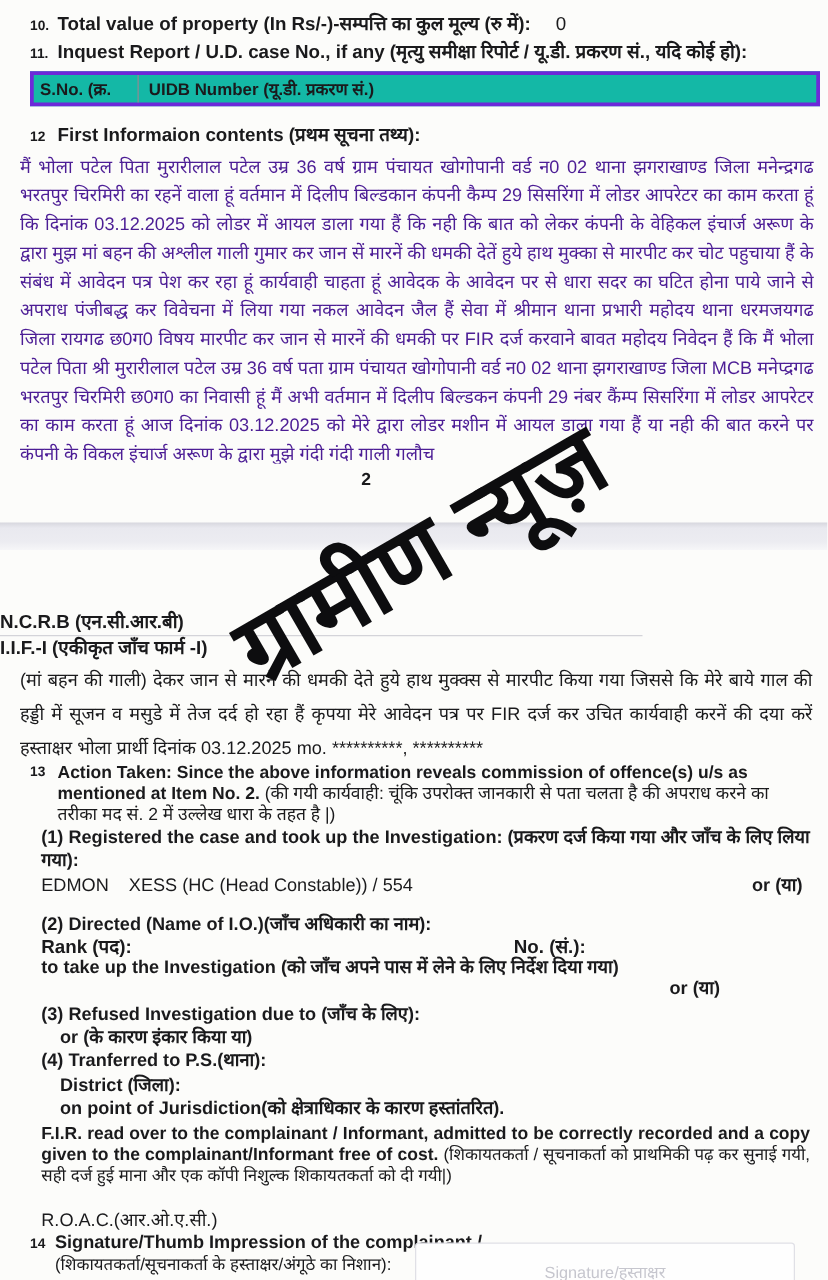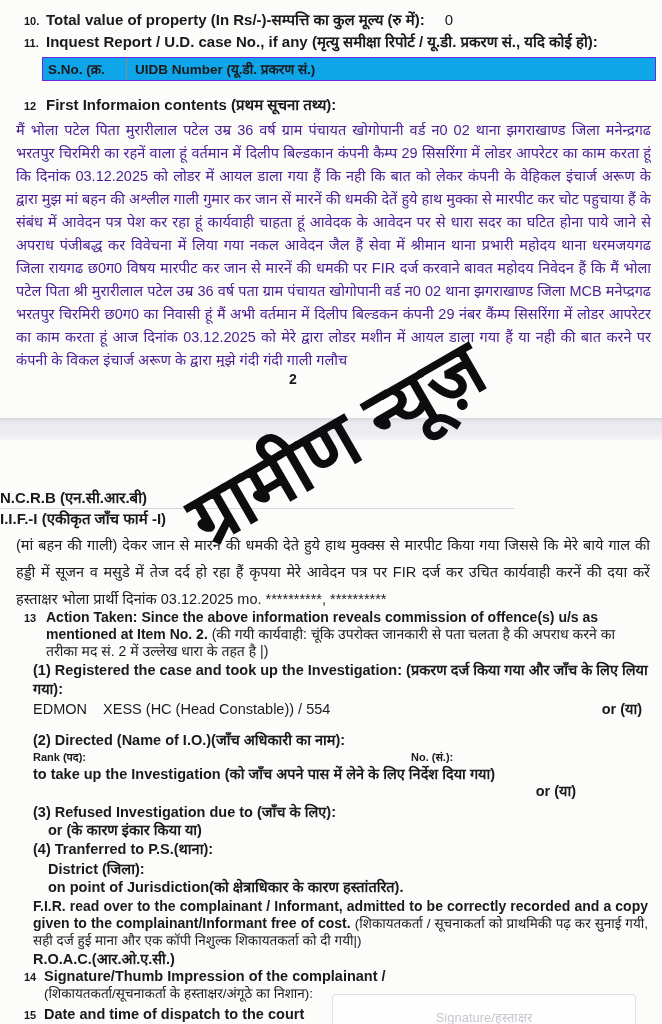--- a/index.html
+++ b/index.html
@@ -6,53 +6,53 @@
   .doc{
     position:relative;width:662px;height:1024px;overflow:hidden;
     background:#fcfcfa;color:#1a1a1c;
     font-family:"Liberation Sans","DejaVu Sans",sans-serif;
     -webkit-font-smoothing:antialiased;
   }
   .top{padding-top:9px;}
   .item{position:relative;padding-left:46px;padding-right:10px;font-size:15px;font-weight:700;line-height:22px;}
   .inum{position:absolute;left:24px;top:1px;font-size:11px;font-weight:700;}
   .val{font-weight:400;margin-left:20px;}
-  .ud-table{display:flex;margin:4px 6px 0 42px;border:1px solid #6d28d9;height:22px;background:#0ea5e9;}
+  .ud-table{display:flex;margin:4px 6px 0 24px;border:3px solid #6d28d9;height:22px;background:#14b8a6;}
   .ud-table .c1{width:74px;border-right:1px solid #8b8b93;padding:2px 4px 0 5px;font-weight:700;font-size:13.5px;}
   .ud-table .c2{flex:1;padding:2px 4px 0 8px;font-weight:700;font-size:13.5px;}
   .h12{margin-top:13px;}
   .para{margin:3px 11px 0 16px;font-size:14.5px;line-height:23px;text-align:justify;max-height:248px;overflow:hidden;color:#4c1d95;}
   .pageno{margin-top:4px;text-align:center;padding-right:76px;font-weight:700;font-size:14px;}
   .band{position:absolute;left:0;right:0;top:418px;height:22px;
     background:linear-gradient(to bottom,#d7d7de 0,#e9e9ef 20%,#ececf1 70%,#f6f6f8 100%);}
   .page2{position:absolute;left:0;right:0;top:488px;}
   .rightline{text-align:left;padding-right:14px;font-weight:700;font-size:15px;height:20px;line-height:20px;}
   .rule{height:1px;width:514px;background:#d4d4d9;}
   .para2{margin:3px 12px 0 16px;font-size:14.5px;line-height:27px;text-align:justify;height:81px;overflow:hidden;}
   .i13{position:relative;margin-top:-4px;padding-left:46px;padding-right:28px;font-size:14px;line-height:17px;}
   .i13 .en{font-weight:700;margin-top:12px;}
   .sub{position:relative;padding-left:33px;padding-right:14px;font-weight:700;font-size:14.5px;}
   .s1{margin-top:1px;line-height:19px;}
   .edmon{margin-top:1px;display:flex;justify-content:space-between;padding:0 20px 0 33px;height:18px;line-height:18px;}
   .edmon .nm{font-weight:400;font-size:14.5px;white-space:pre-wrap;}
   .edmon .or{font-weight:700;font-size:14.5px;}
   .s2{margin-top:13px;height:18px;line-height:18px;}
-  .rankrow{position:relative;padding-left:33px;font-weight:700;font-size:11px;height:17px;line-height:17px;}
+  .rankrow{position:relative;padding-left:33px;font-weight:700;font-size:15px;height:17px;line-height:17px;}
   .rankrow .no{position:absolute;left:411px;top:0;}
   .takeup{padding-left:33px;font-weight:700;font-size:14.5px;height:17px;line-height:17px;}
   .orline2{text-align:right;padding-right:86px;font-weight:700;font-size:14.5px;height:17px;line-height:17px;}
   .s3{margin-top:3px;height:18px;line-height:18px;}
   .orline3{padding-left:48px;font-weight:700;font-size:14.5px;height:18px;line-height:18px;}
   .s4{margin-top:1px;height:18px;line-height:18px;}
   .ind2{padding-left:48px;font-weight:700;font-size:14.5px;height:18px;line-height:18px;}
   .d1{margin-top:2px;}
   .firread{margin-top:2px;padding:0 14px 0 33px;font-size:14px;line-height:16.5px;text-align:justify;}
   .firread .en{font-weight:700;}
   .firread .hi{font-weight:400;font-size:13.5px;}
-  .roac{margin-top:1px;padding-left:33px;font-weight:700;font-size:14.5px;height:17px;line-height:17px;}
+  .roac{margin-top:19px;padding-left:33px;font-weight:400;font-size:14.5px;height:17px;line-height:17px;}
   .i1415{position:relative;padding-left:44px;font-size:14.5px;line-height:17px;}
   .i1415 .en{font-weight:700;}
   .i1415 .hi{font-weight:400;font-size:13.5px;}
   .sigbox{position:absolute;left:332px;top:994px;width:304px;height:44px;
     border:1px solid #e0e0e6;border-radius:3px;background:#fefefe;
     text-align:center;padding-top:13px;box-sizing:border-box;
     color:#c6c6ce;font-size:13px;z-index:5;}
   .watermark{position:absolute;left:85px;top:358px;width:500px;height:165px;
     display:flex;align-items:center;justify-content:center;
     transform:rotate(-30deg);transform-origin:center;

